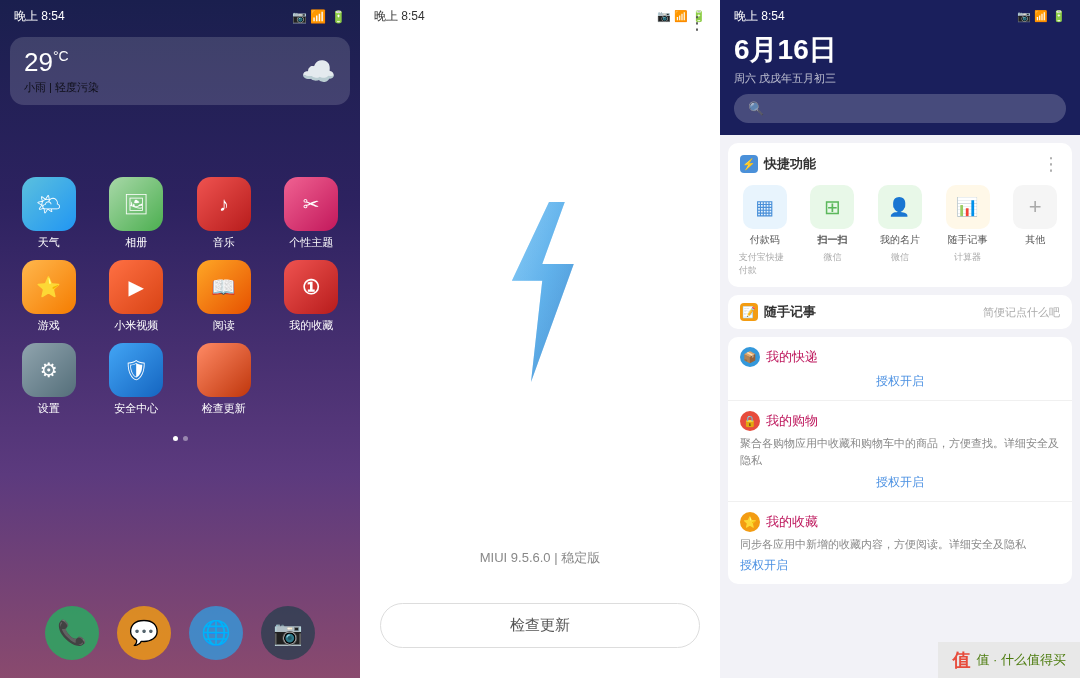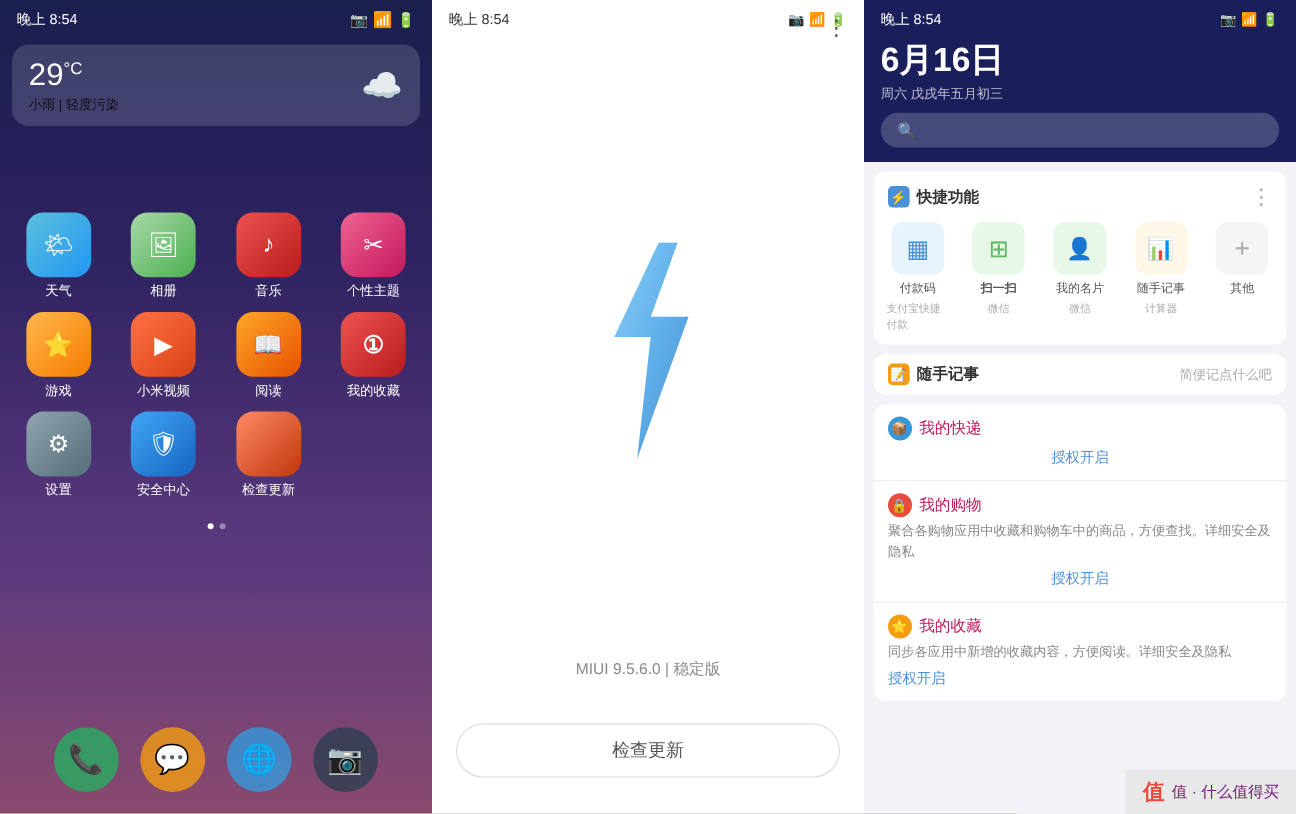--- a/index.html
+++ b/index.html
@@ -539,14 +539,14 @@
         <div class="notify-desc">同步各应用中新增的收藏内容，方便阅读。详细安全及隐私</div>
         <div class="notify-action" style="color:#4a90e2; font-size:12px; margin-top:4px; text-align:left; padding-left:0;">授权开启</div>
       </div>
 
     </div>
   </div>
 </div>
 
 <div style="position:fixed; bottom:0; right:0; background:#e8e8e8; padding:6px 14px; display:flex; align-items:center; gap:6px;">
   <span style="font-size:18px; color:#e74c3c; font-weight:bold;">值</span>
-  <span style="font-size:13px; color:#701a75;text-align:right;">值 · 什么值得买</span>
+  <span style="font-size:13px; color:#4d7c0f;text-align:right;">值 · 什么值得买</span>
 </div>
 
 </body></html>

